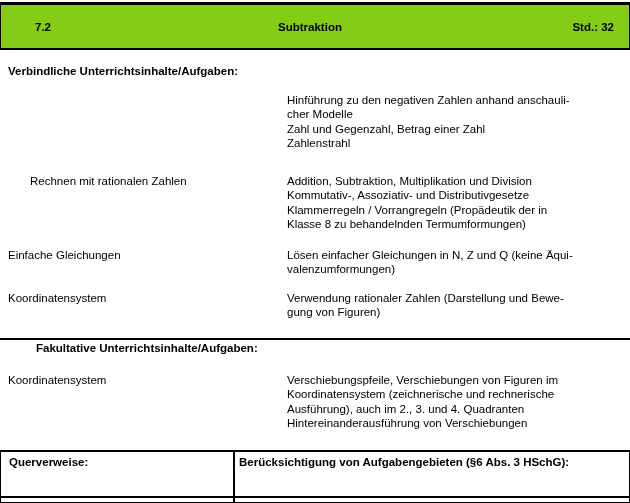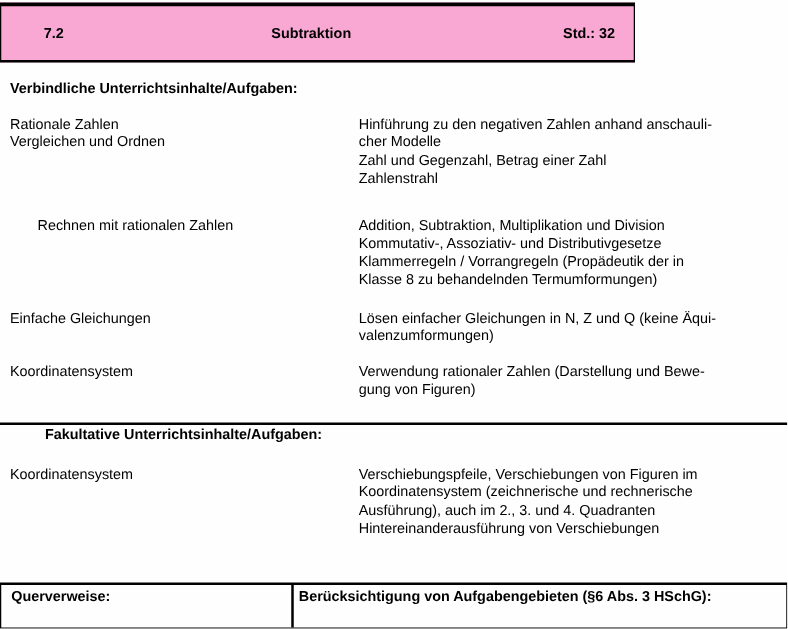--- a/index.html
+++ b/index.html
@@ -12,26 +12,26 @@
     font-size: 11.5px;
     color: #000;
     overflow: hidden;
   }
   .ml { white-space: pre-line; line-height: 14.4px; }
 
   
   .hdr-box {
     position: absolute;
     top: 2px; left: 0;
-    width: 508px; height: 48px;
+    width: 630px; height: 48px;
     box-sizing: border-box;
     border: 1px solid #000;
     border-top-width: 3px;
     border-bottom-width: 2px;
-    background: #f9a8d4;
+    background: #84cc16;
   }
   .hdr-code {
     position: absolute; left: 34px; top: 50%;
     transform: translateY(-50%);
     font-weight: bold;
   }
   .hdr-title {
     position: absolute; left: 0; right: 10px; top: 50%;
     transform: translateY(-50%);
     text-align: center;
@@ -57,21 +57,20 @@
     height: 1.5px; background: #000;
   }
 
   
   .ftr-box {
     position: absolute;
     top: 450px; left: 0; right: 0; bottom: 0;
     box-sizing: border-box;
     border: 1px solid #000;
     border-top-width: 2px;
-    margin-top: 16px;
   }
   .ftr-divider {
     position: absolute; left: 232px; top: 0; bottom: 0;
     width: 1.5px; background: #000;
   }
   .ftr-hline {
     position: absolute; left: 0; right: 0; top: 44px;
     height: 1.5px; background: #000;
   }
   .ftr-left-label  { position: absolute; left: 8px;   top: 4px; font-weight: bold; }
@@ -83,22 +82,20 @@
 <div id="canvas">
 
   <div class="hdr-box">
     <span class="hdr-code">7.2</span>
     <span class="hdr-title">Subtraktion</span>
     <span class="hdr-hours">Std.: 32</span>
   </div>
 
   <div class="sec-heading" style="top:64px;">Verbindliche Unterrichtsinhalte/Aufgaben:</div>
 
-  <div class="col-topic ml" style="top:93px;">Rationale Zahlen
-Vergleichen und Ordnen</div>
   <div class="col-content ml" style="top:93px;">Hinführung zu den negativen Zahlen anhand anschauli-
 cher Modelle
 Zahl und Gegenzahl, Betrag einer Zahl
 Zahlenstrahl</div>
 
   <div class="col-topic ml" style="top:174px;margin-left:22px;">Rechnen mit rationalen Zahlen</div>
   <div class="col-content ml" style="top:174px;">Addition, Subtraktion, Multiplikation und Division
 Kommutativ-, Assoziativ- und Distributivgesetze
 Klammerregeln / Vorrangregeln (Propädeutik der in
 Klasse 8 zu behandelnden Termumformungen)</div>

